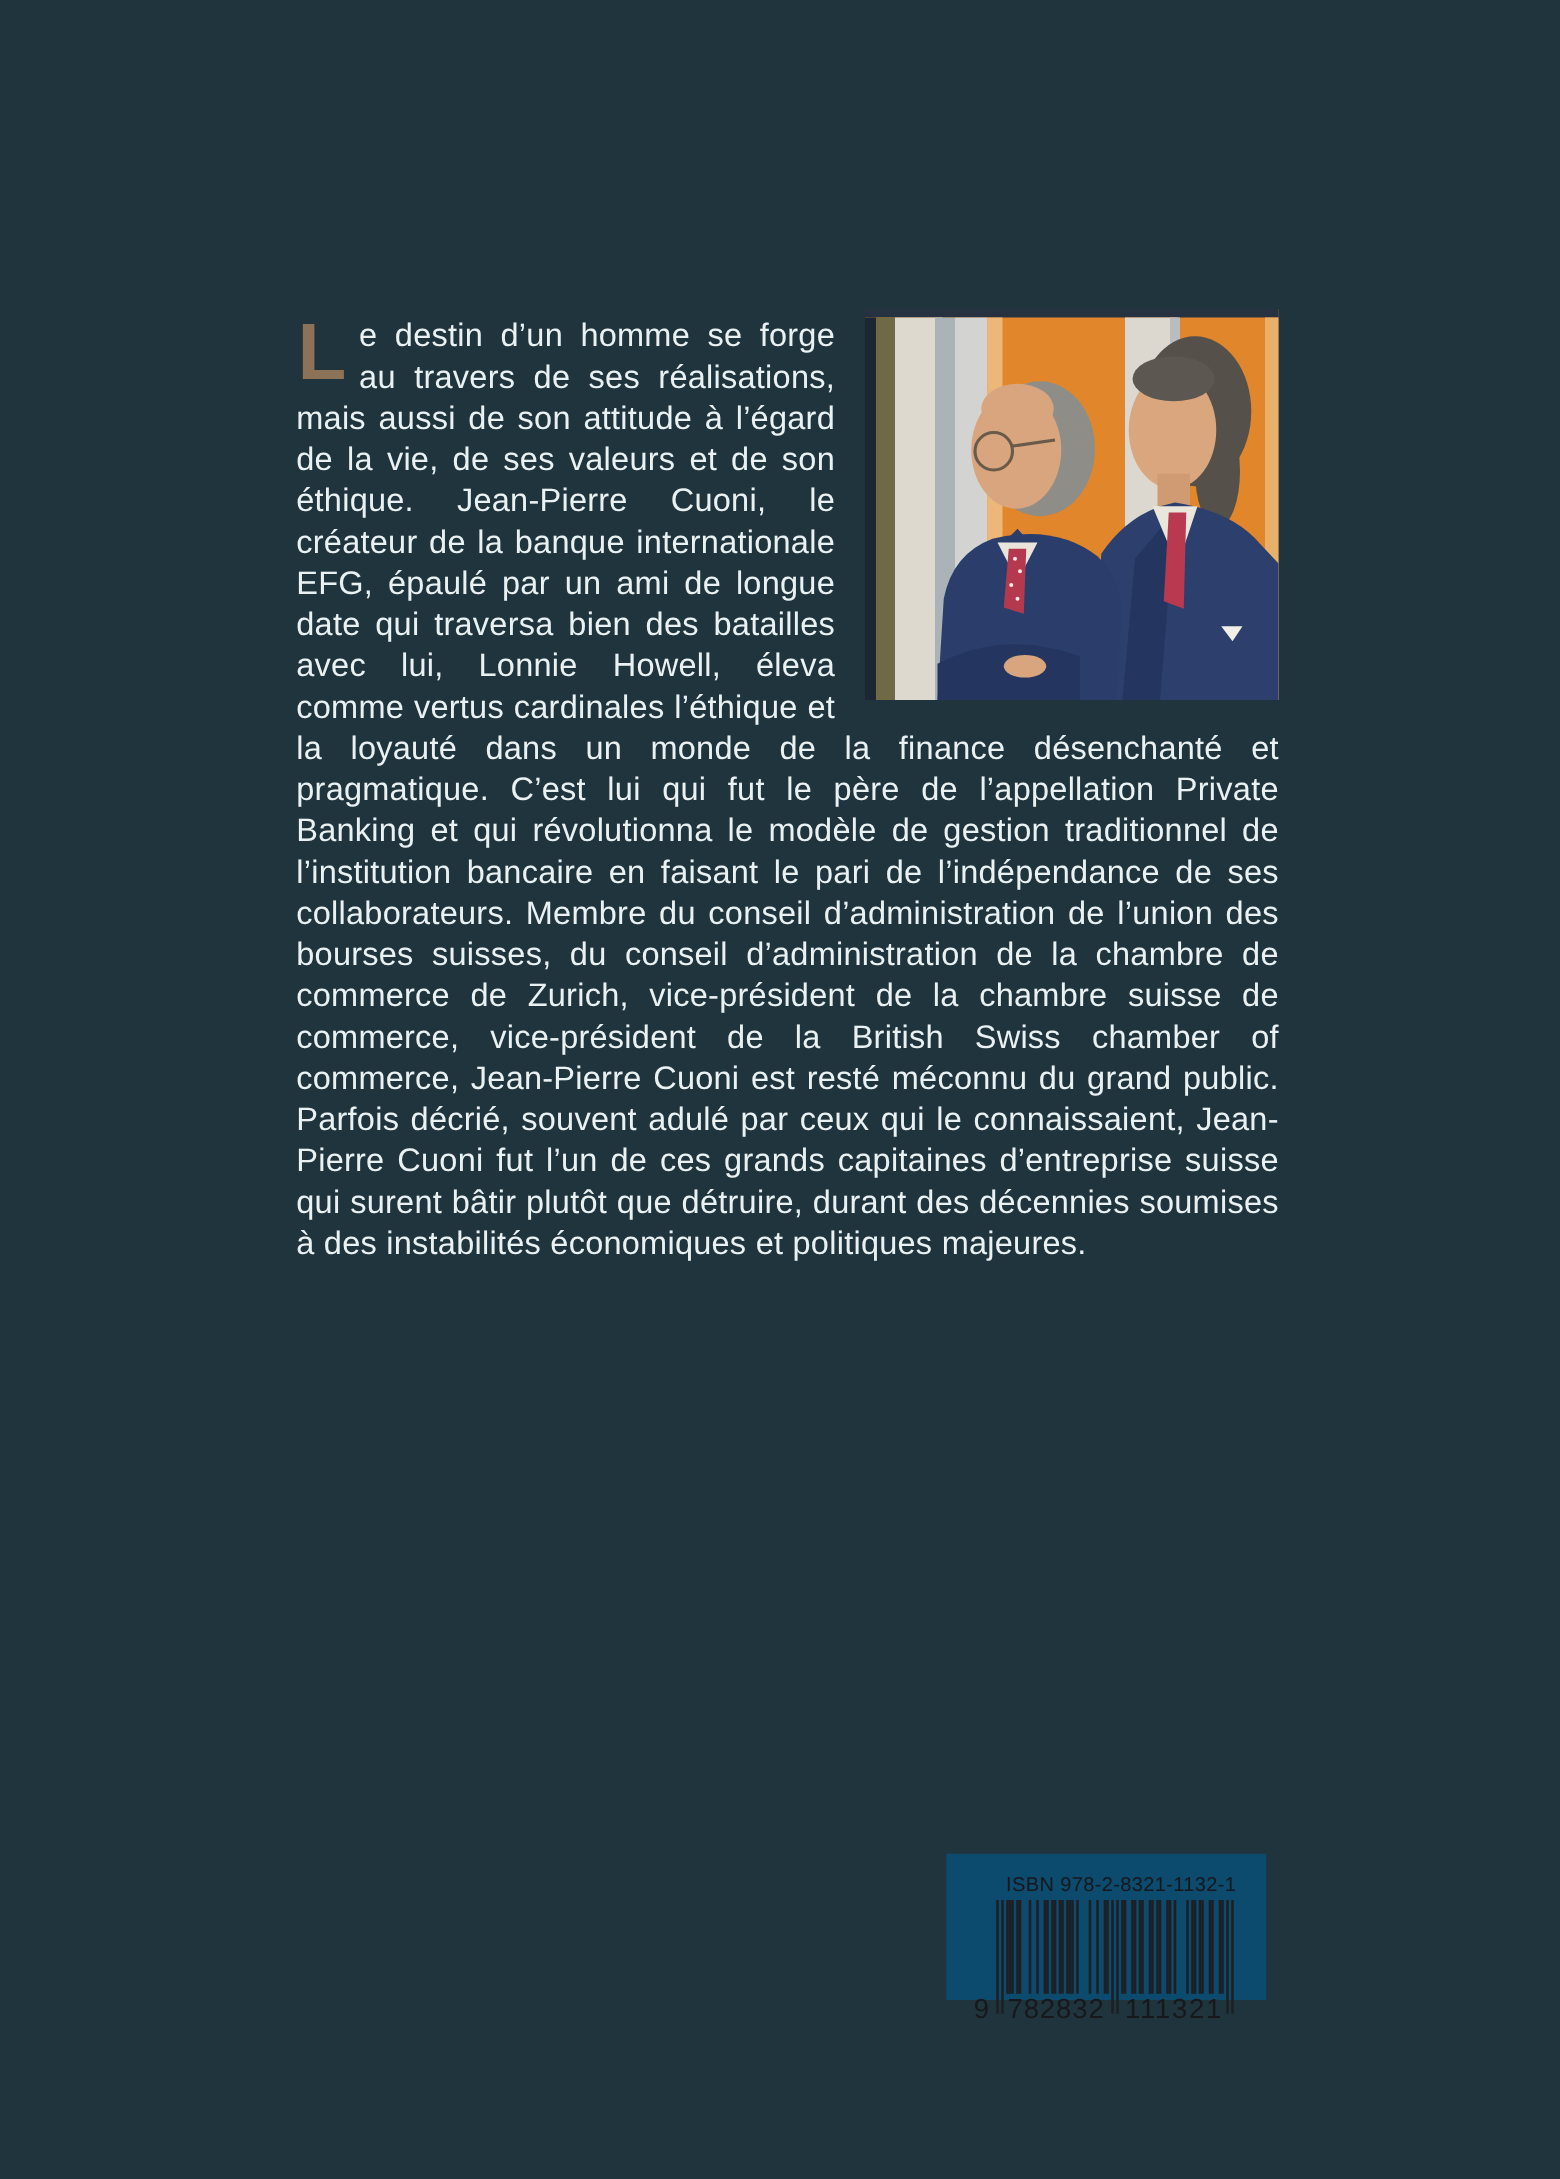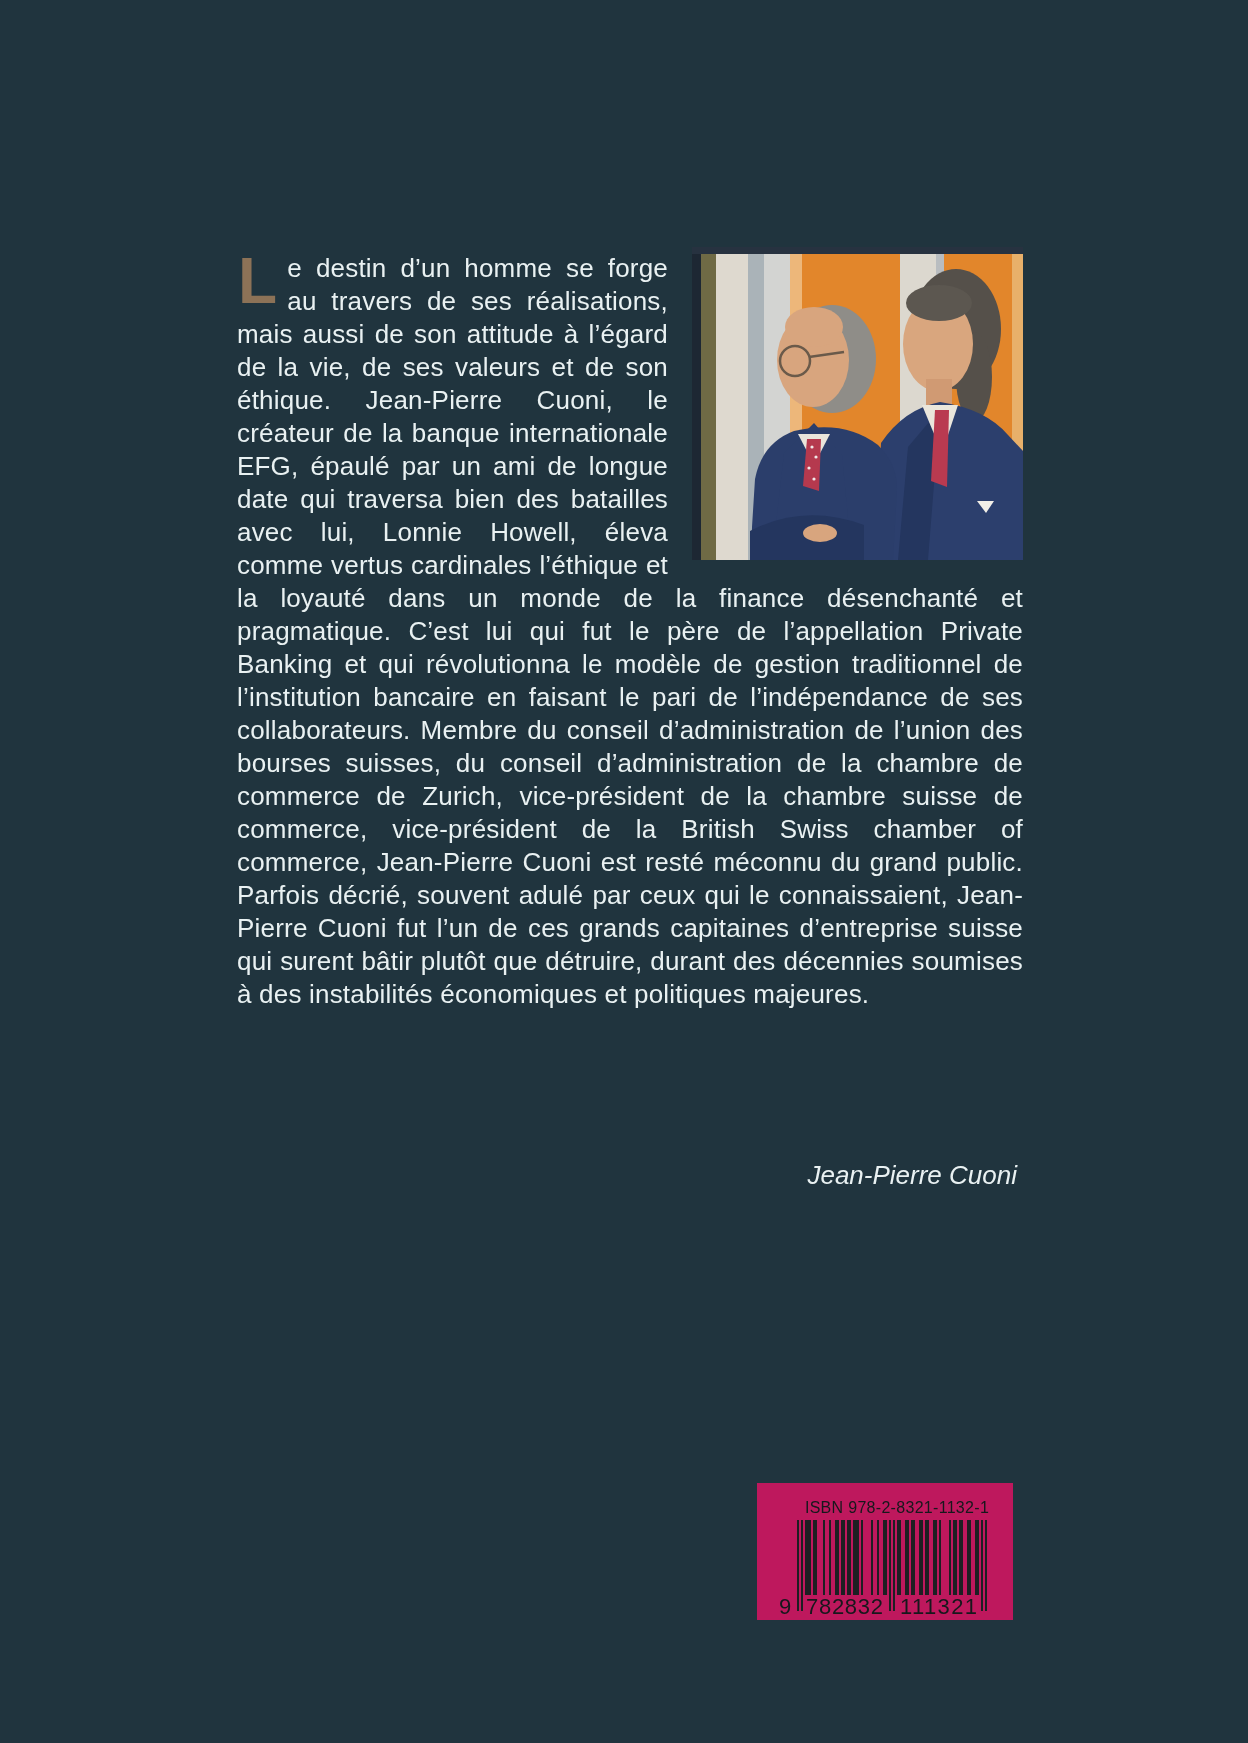--- a/index.html
+++ b/index.html
@@ -53,22 +53,22 @@
     color: #e9f1f2;
   }
   .quote-attribution { margin-top: 26px; }
 
   
   .barcode-box {
     position: absolute;
     left: 757px;
     top: 1483px;
     width: 256px;
-    height: 137px;
-    background: #be185d;
+    height: 117px;
+    background: #0c4a6e;
   }
   .barcode-box svg { display: block; }
 </style>
 </head>
 <body>
 
 <div class="synopsis">
 
   <div class="photo-frame">
     
@@ -115,21 +115,20 @@
         <path d="M58,284 Q112,256 172,278 L172,313 L58,313 Z" fill="#24365f"></path>
         <ellipse cx="128" cy="286" rx="17" ry="9" fill="#d8a57e"></ellipse>
       </g>
     </svg>
   </div>
 
   <p><span class="dropcap">L</span><span>e destin d’un homme se forge au travers de ses réalisations, mais aussi de son attitude à l’égard de la vie, de ses valeurs et de son éthique. Jean-Pierre Cuoni, le créateur de la banque internationale EFG, épaulé par un ami de longue date qui traversa bien des batailles avec lui, Lonnie Howell, éleva comme vertus cardinales l’éthique et la loyauté dans un monde de la finance désenchanté et pragmatique. C’est lui qui fut le père de l’appellation Private Banking et qui révolutionna le modèle de gestion traditionnel de l’institution bancaire en faisant le pari de l’indépendance de ses collaborateurs. Membre du conseil d’administration de l’union des bourses suisses, du conseil d’administration de la chambre de commerce de Zurich, vice-président de la chambre suisse de commerce, vice-président de la British Swiss chamber of commerce, Jean-Pierre Cuoni est resté méconnu du grand public. Parfois décrié, souvent adulé par ceux qui le connaissaient, Jean-Pierre Cuoni fut l’un de ces grands capitaines d’entreprise suisse qui surent bâtir plutôt que détruire, durant des décennies soumises à des instabilités économiques et politiques majeures.</span></p>
 </div>
 
 <div class="quote-block">
-  <div class="quote-attribution">Jean-Pierre Cuoni</div>
 </div>
 
 <div class="barcode-box">
   <svg width="256" height="155" viewBox="0 0 256 155" xmlns="http://www.w3.org/2000/svg">
     <text x="140" y="30" text-anchor="middle" font-family="Liberation Sans, DejaVu Sans, sans-serif" font-size="16" fill="#16181c" letter-spacing="0.3">ISBN 978-2-8321-1132-1</text>
     <g id="ean-bars">
         <rect x="40" y="37" width="2" height="91" fill="#1d1f23"></rect>
         <rect x="44" y="37" width="2" height="91" fill="#1d1f23"></rect>
         <rect x="48" y="37" width="2" height="75" fill="#1d1f23"></rect>
         <rect x="50" y="37" width="2" height="75" fill="#1d1f23"></rect>

